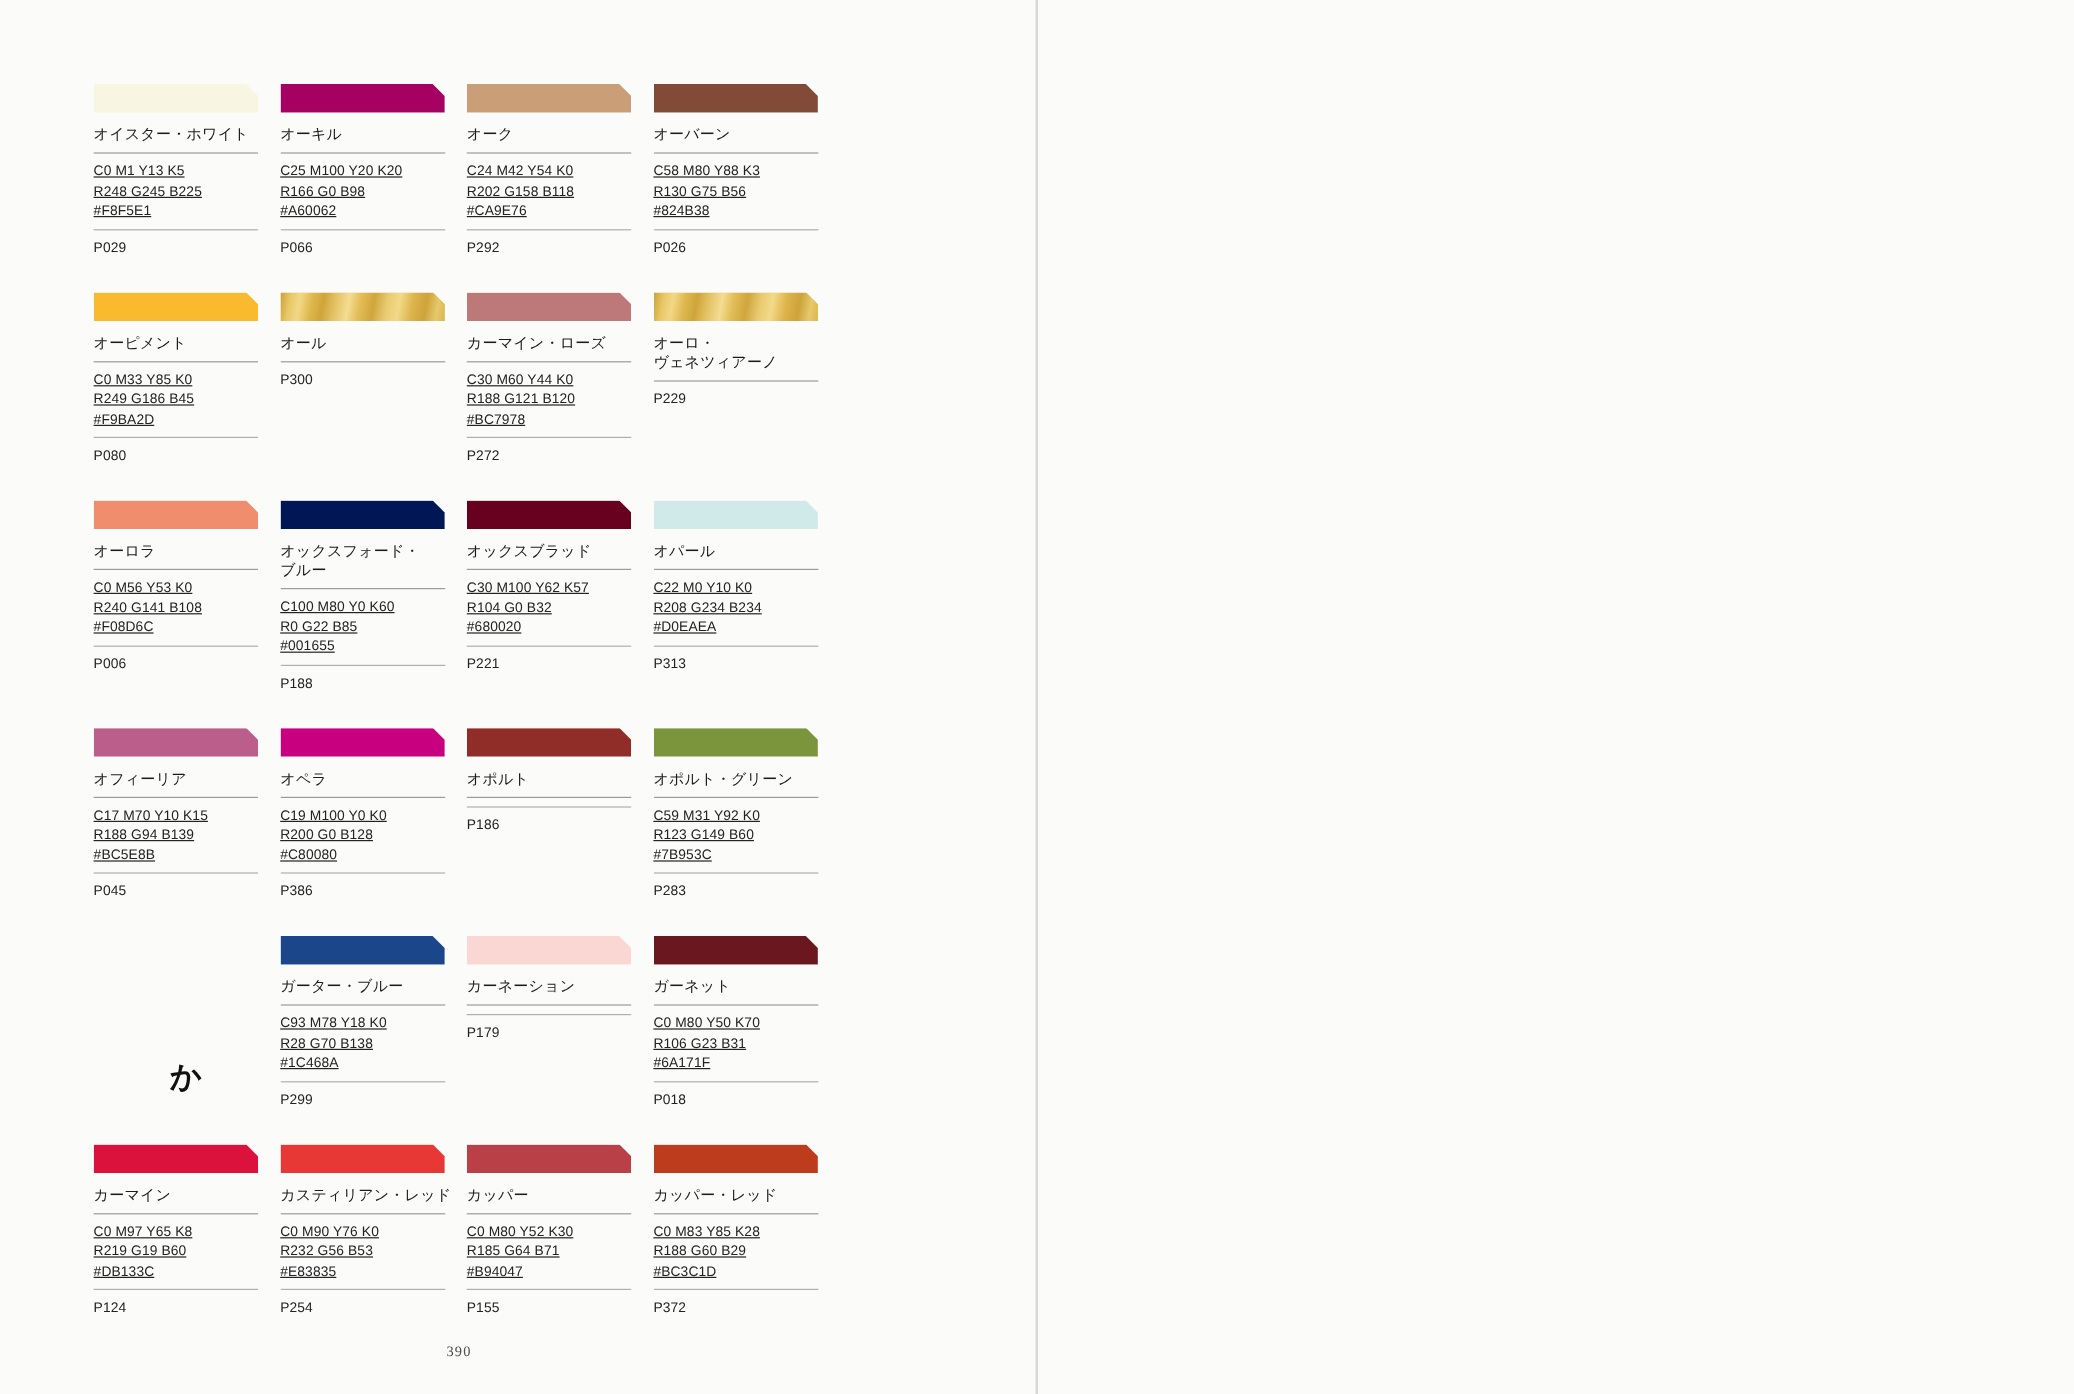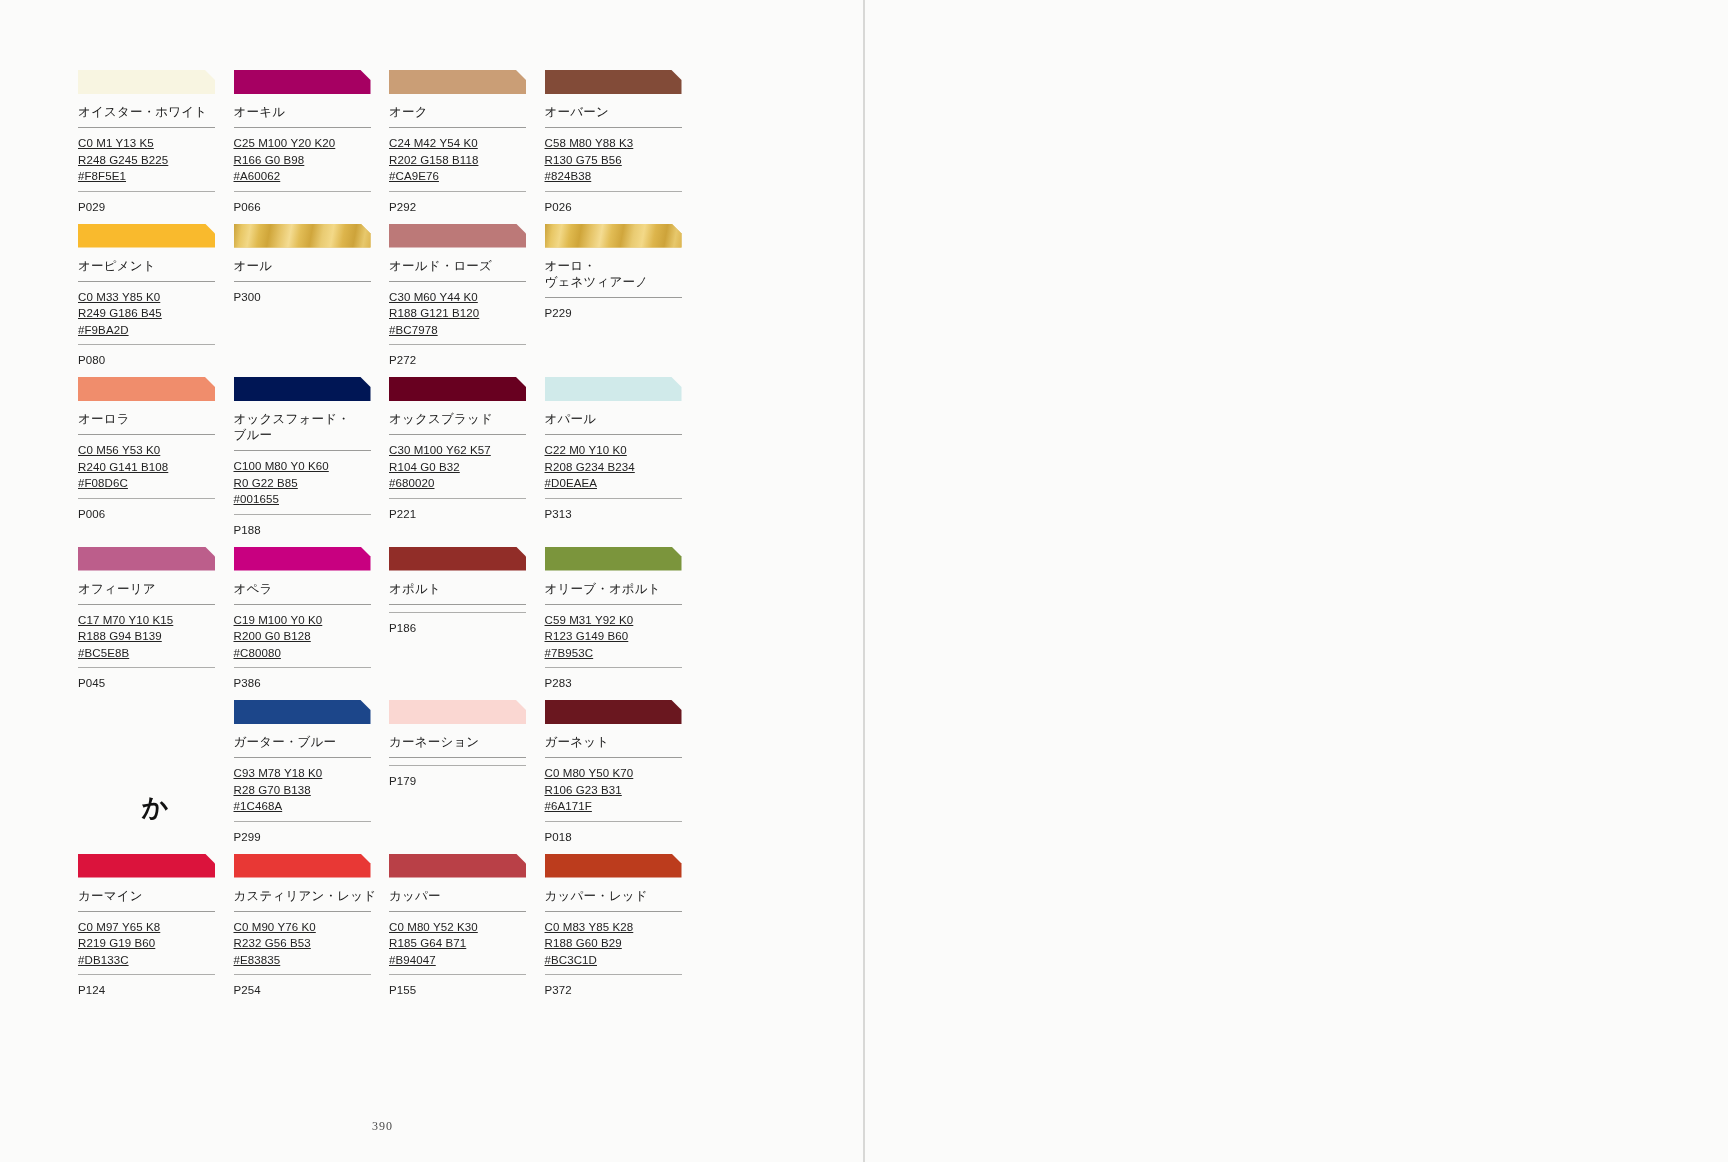--- a/index.html
+++ b/index.html
@@ -97,21 +97,21 @@
     font-stretch: condensed;
     text-decoration: underline;
   }
   .specs div { white-space: nowrap; }
 
   .pcode {
     font-size: 11.5px;
     line-height: 16px;
     color: #232323;
     letter-spacing: .1px;
-    padding-bottom: 9px;
+    padding-bottom: 29px;
     font-family: "Liberation Sans", "DejaVu Sans", sans-serif;
     font-stretch: condensed;
   }
 
   
   .kana-marker {
     display: flex;
     align-items: center;
     justify-content: center;
     width: 137px;
@@ -206,21 +206,21 @@
           <div class="pcode">P080</div>
         </div>
         <div class="cell">
           <div class="swatch metallic" style="background: rgb(220, 180, 78);"></div>
           <div class="cname">オール</div>
           <div class="rule"></div>
           <div class="pcode">P300</div>
         </div>
         <div class="cell">
           <div class="swatch" style="background: rgb(188, 121, 120);"></div>
-          <div class="cname">オールド・ローズ</div>
+          <div class="cname">カーマイン・ローズ</div>
           <div class="rule"></div>
           <div class="specs">
             <div>C30 M60 Y44 K0</div>
             <div>R188 G121 B120</div>
             <div>#BC7978</div>
           </div>
           <div class="rule thin"></div>
           <div class="pcode">P272</div>
         </div>
         <div class="cell">
@@ -303,21 +303,21 @@
         </div>
         <div class="cell">
           <div class="swatch" style="background: rgb(145, 45, 40);"></div>
           <div class="cname">オポルト</div>
           <div class="rule"></div>
           <div class="rule thin"></div>
           <div class="pcode">P186</div>
         </div>
         <div class="cell">
           <div class="swatch" style="background: rgb(123, 149, 60);"></div>
-          <div class="cname">オリーブ・オポルト</div>
+          <div class="cname">オポルト・グリーン</div>
           <div class="rule"></div>
           <div class="specs">
             <div>C59 M31 Y92 K0</div>
             <div>R123 G149 B60</div>
             <div>#7B953C</div>
           </div>
           <div class="rule thin"></div>
           <div class="pcode">P283</div>
         </div>
         <div class="cell cell-kana">

